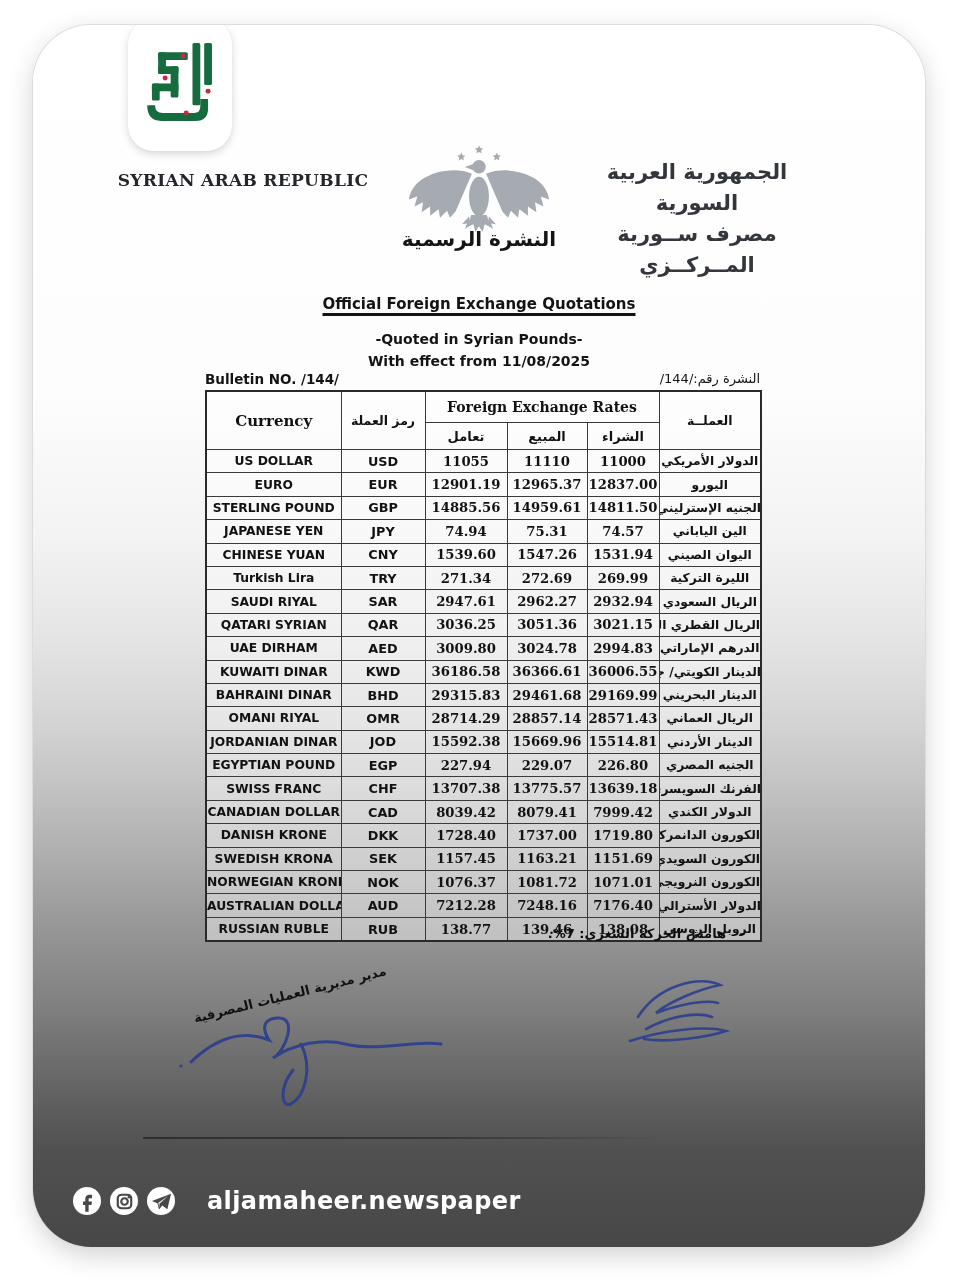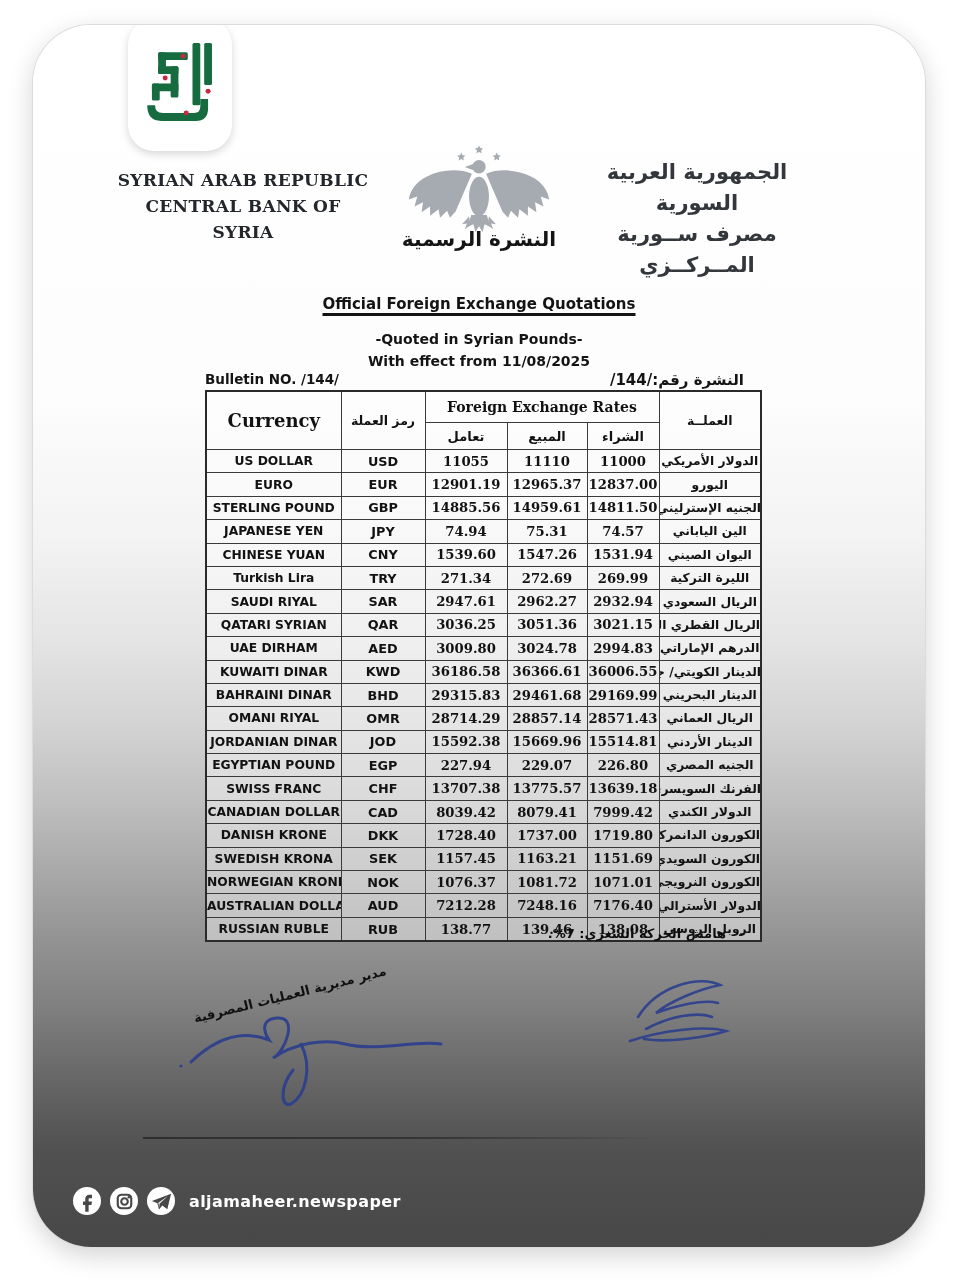--- a/index.html
+++ b/index.html
@@ -40,32 +40,32 @@
   }
   .t-center{position:absolute;left:0;width:892px;text-align:center;color:#141414;}
   .ar-title{top:202px;font-size:20px;font-weight:700;direction:rtl;}
   .ar-validity{top:240px;font-size:13px;font-weight:700;direction:rtl;}
   .en-title{top:270px;font-size:15px;font-weight:700;
     text-decoration:underline;text-decoration-thickness:2.5px;text-underline-offset:4px;}
   .en-sub1{top:306px;font-size:14px;font-weight:700;}
   .en-sub2{top:328px;font-size:14px;font-weight:700;}
   .bulletin-row{position:absolute;left:172px;top:346px;width:555px;height:16px;}
   .bulletin-en{position:absolute;left:0;top:0;font-size:13.5px;font-weight:700;color:#141414;}
-  .bulletin-ar{position:absolute;right:16px;top:0;font-size:15px;font-weight:700;color:#141414;direction:rtl;}
+  .bulletin-ar{position:absolute;right:0;top:0;font-size:13px;font-weight:400;color:#141414;direction:rtl;}
 
   
   .rates{position:absolute;left:172px;top:365px;width:555px;border-collapse:collapse;table-layout:fixed;}
   .rates th,.rates td{
     border:1px solid #3a3a3a;background:rgba(255,255,255,.42);
     color:#121212;text-align:center;vertical-align:middle;
     padding:0;overflow:hidden;white-space:nowrap;
   }
   .rates{border:2px solid #2a2a2a;}
   .rates thead th{font-weight:700;}
-  .th-cur{font-family:"DejaVu Serif",serif;font-size:18px;}
+  .th-cur{font-family:"DejaVu Serif",serif;font-size:15px;}
   .th-rates{font-family:"DejaVu Serif",serif;font-size:14px;height:30px;}
   .th-ar{font-size:12.5px;direction:rtl;}
   .th-sub{font-size:13px;height:26px;direction:rtl;}
   .rates tbody td{height:22.4px;}
   .cell-name{font-size:12.3px;font-weight:700;}
   .cell-code{font-size:12.8px;font-weight:700;}
   .cell-mid,.cell-sell,.cell-buy{font-family:"DejaVu Serif",serif;font-size:13.2px;font-weight:700;}
   .cell-name_ar{font-size:12.3px;font-weight:700;direction:rtl;}
 
   
@@ -87,21 +87,21 @@
     position:absolute;left:110px;top:1112px;width:520px;height:2px;
     background:linear-gradient(90deg,rgba(15,15,15,.55),rgba(15,15,15,.45) 55%,rgba(15,15,15,0));
   }
   
   .footer{
     position:absolute;left:40px;top:1160px;height:32px;
     display:flex;align-items:center;gap:9px;
   }
   .soc{width:28px;height:28px;border-radius:50%;background:#ffffff;
     display:flex;align-items:center;justify-content:center;flex:0 0 auto;}
-  .handle{color:#ffffff;font-size:16px;font-weight:600;letter-spacing:.4px;margin-left:5px;}
+  .handle{color:#ffffff;font-size:24px;font-weight:600;letter-spacing:.4px;margin-left:23px;}
 </style>
 </head>
 <body>
 
 <div class="card">
 
   <div class="logo-tile">
     <svg width="78" height="96" viewBox="0 0 100 116">
       <g fill="#166b3f">
         <rect x="66" y="4" width="10" height="80" rx="2"></rect>
@@ -118,21 +118,20 @@
         <circle cx="31" cy="49" r="3.2"></circle>
         <circle cx="54" cy="21" r="3.2"></circle>
         <circle cx="86" cy="66" r="3.2"></circle>
         <circle cx="58" cy="94" r="3.2"></circle>
       </g>
     </svg>
   </div>
 
   <div class="lh-en">
     <div>SYRIAN ARAB REPUBLIC</div>
-    <div>CENTRAL BANK OF SYRIA</div>
   </div>
 
   <svg class="emblem" viewBox="0 0 220 150">
     <g fill="#a6abb2">
       <path d="M85 18l1.8 3.6 4 .6-2.9 2.8.7 4-3.6-1.9-3.6 1.9.7-4-2.9-2.8 4-.6z"></path>
       <path d="M110 8l1.8 3.6 4 .6-2.9 2.8.7 4-3.6-1.9-3.6 1.9.7-4-2.9-2.8 4-.6z"></path>
       <path d="M135 18l1.8 3.6 4 .6-2.9 2.8.7 4-3.6-1.9-3.6 1.9.7-4-2.9-2.8 4-.6z"></path>
       <circle cx="110" cy="38" r="9.5"></circle>
       <path d="M102,34 l-12,4.5 12,4.5 z"></path>
       <ellipse cx="110" cy="80" rx="14" ry="28"></ellipse>

